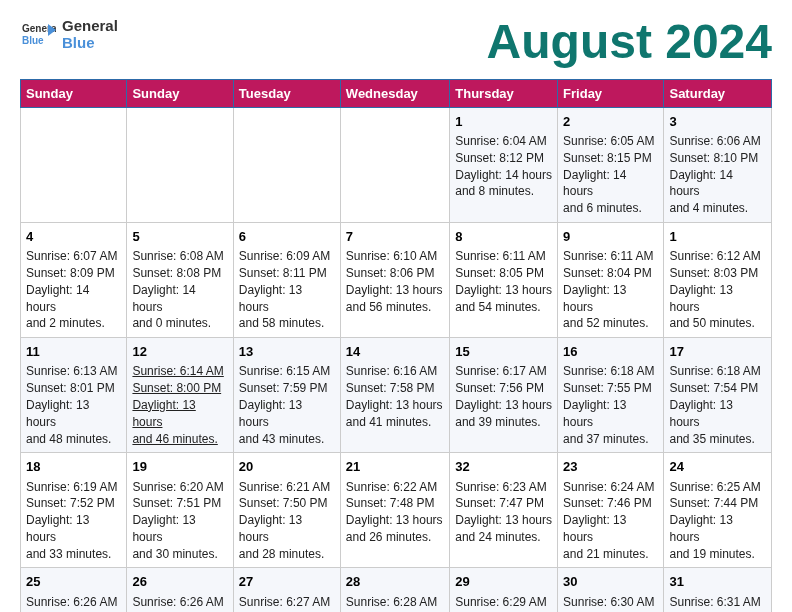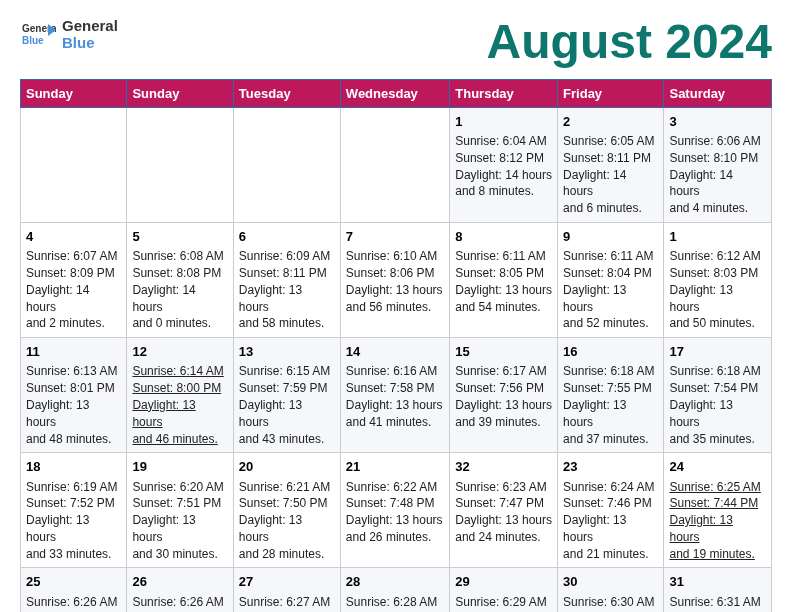--- a/index.html
+++ b/index.html
@@ -115,21 +115,21 @@
   <tr>
         <td class="empty-cell"></td>
         <td class="empty-cell"></td>
         <td class="empty-cell"></td>
         <td class="empty-cell"></td>
         <td><span class="day-number">1</span><span class="day-info" style="white-space: pre-line;">Sunrise: 6:04 AM
 Sunset: 8:12 PM
 Daylight: 14 hours
 and 8 minutes.</span></td>
         <td><span class="day-number">2</span><span class="day-info" style="white-space: pre-line;">Sunrise: 6:05 AM
-Sunset: 8:11 PM
+Sunset: 8:15 PM
 Daylight: 14 hours
 and 6 minutes.</span></td>
         <td><span class="day-number">3</span><span class="day-info" style="white-space: pre-line;">Sunrise: 6:06 AM
 Sunset: 8:10 PM
 Daylight: 14 hours
 and 4 minutes.</span></td>
       </tr>
       <tr>
         <td><span class="day-number">4</span><span class="day-info" style="white-space: pre-line;">Sunrise: 6:07 AM
 Sunset: 8:09 PM
@@ -208,21 +208,21 @@
 Daylight: 13 hours
 and 26 minutes.</span></td>
         <td><span class="day-number">32</span><span class="day-info" style="white-space: pre-line;">Sunrise: 6:23 AM
 Sunset: 7:47 PM
 Daylight: 13 hours
 and 24 minutes.</span></td>
         <td><span class="day-number">23</span><span class="day-info" style="white-space: pre-line;">Sunrise: 6:24 AM
 Sunset: 7:46 PM
 Daylight: 13 hours
 and 21 minutes.</span></td>
-        <td><span class="day-number">24</span><span class="day-info" style="white-space: pre-line; text-decoration: underline;">Sunrise: 6:25 AM
+        <td><span class="day-number">24</span><span class="day-info" style="white-space: pre-line;">Sunrise: 6:25 AM
 Sunset: 7:44 PM
 Daylight: 13 hours
 and 19 minutes.</span></td>
       </tr>
       <tr>
         <td><span class="day-number">25</span><span class="day-info" style="white-space: pre-line;">Sunrise: 6:26 AM
 Sunset: 7:43 PM
 Daylight: 13 hours
 and 17 minutes.</span></td>
         <td><span class="day-number">26</span><span class="day-info" style="white-space: pre-line;">Sunrise: 6:26 AM

